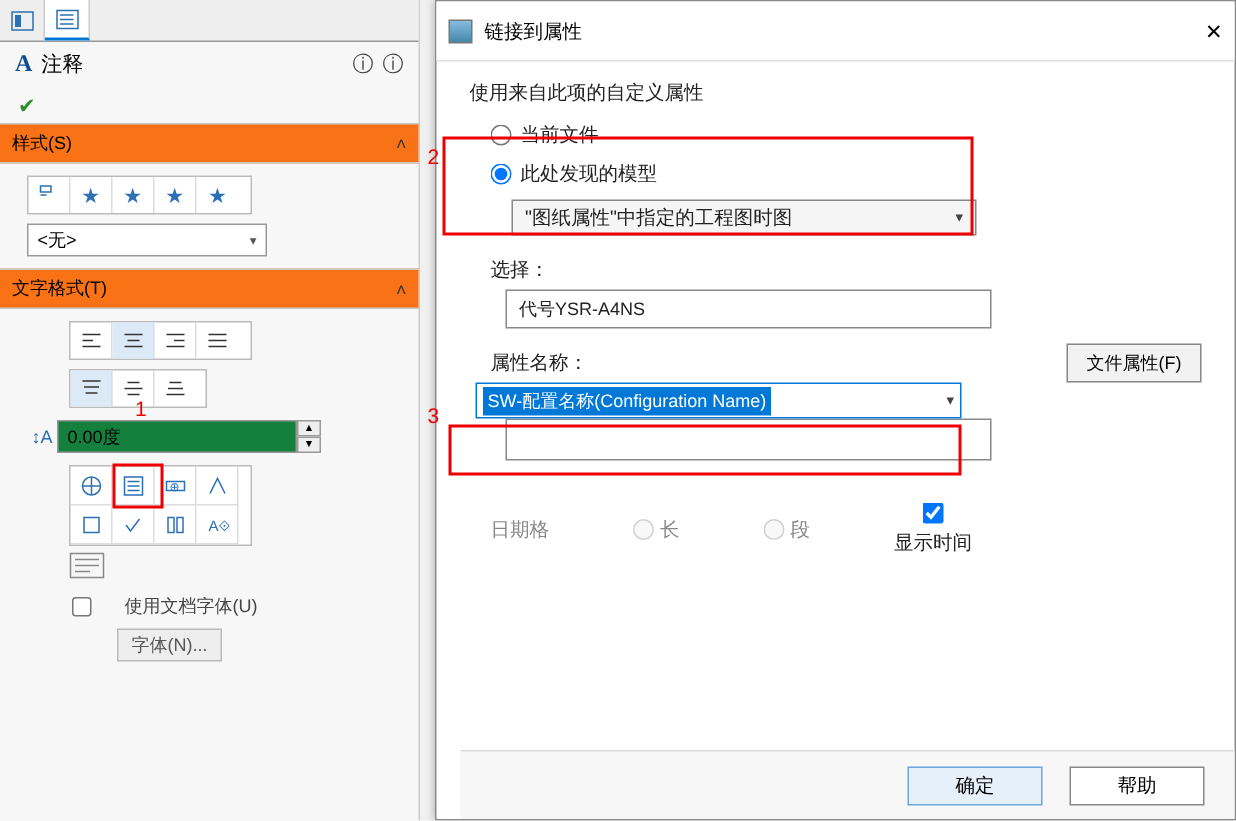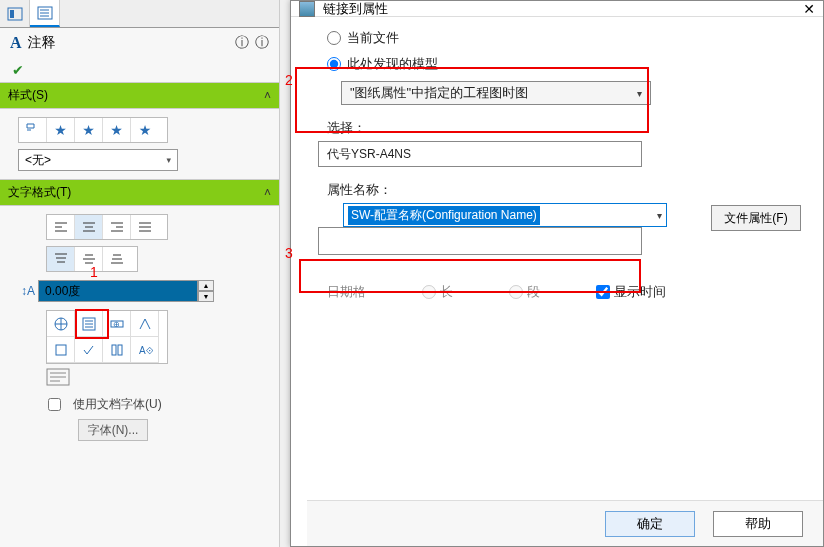--- a/index.html
+++ b/index.html
@@ -5,62 +5,62 @@
 * { box-sizing: border-box; margin: 0; padding: 0; }
 body { font-family: "Microsoft YaHei", "Segoe UI", sans-serif; font-size: 12px; color: #000; background: #f0f0f0; width: 824px; height: 547px; overflow: hidden; position: relative; }
 .left-panel { position: absolute; left: 0; top: 0; width: 280px; height: 547px; background: #f7f7f7; border-right: 1px solid #ccc; }
 .top-tabs { display: flex; height: 28px; border-bottom: 1px solid #999; background: #eee; }
 .top-tab { width: 30px; display: flex; align-items: center; justify-content: center; border-right: 1px solid #ccc; }
 .top-tab.sel { background: #fff; border-bottom: 2px solid #0078d7; }
 .panel-header { display: flex; align-items: center; padding: 6px 10px; font-size: 14px; }
 .panel-header .aicon { color: #0b4f92; font-weight: bold; font-size: 16px; margin-right: 6px; font-family: Georgia, serif; }
 .panel-header .help { margin-left: auto; display: flex; gap: 6px; color: #444; }
 .check-row { padding: 4px 12px; color: #2a8f2a; font-size: 14px; }
-.section-hd { display: flex; align-items: center; padding: 4px 8px; background: #84cc16; border-top: 1px solid #ccc; border-bottom: 1px solid #ccc; font-size: 12px; }
+.section-hd { display: flex; align-items: center; padding: 4px 8px; background: #f97316; border-top: 1px solid #ccc; border-bottom: 1px solid #ccc; font-size: 12px; }
 .section-hd .chev { margin-left: auto; color: #333; }
 .section-body { padding: 8px 18px; }
 .star-row { display: flex; gap: 0; border: 1px solid #bbb; background: #fff; width: 150px; }
 .star-row .btn, .align-row .btn, .btn-grid .btn { width: 28px; height: 24px; display: flex; align-items: center; justify-content: center; border-right: 1px solid #ddd; }
 .star-row .btn:last-child, .align-row .btn:last-child { border-right: none; }
 .star { color: #2b6fb5; font-size: 14px; }
 .dropdown { width: 160px; height: 22px; border: 1px solid #999; background: #fff; display: flex; align-items: center; padding: 0 6px; margin-top: 6px; }
 .dropdown .dd-arrow { margin-left: auto; color: #555; font-size: 9px; }
 .align-row { display: flex; border: 1px solid #bbb; background: #fff; width: 122px; margin-bottom: 6px; }
 .angle-wrap { display: flex; align-items: center; margin-top: 8px; position: relative; }
 .angle-icon { width: 20px; text-align: center; color: #2b6fb5; }
-.angle-input { border: 1px solid #999; background: #0369a1; width: 160px; height: 22px; padding: 0 6px; font-size: 12px; }
+.angle-input { border: 1px solid #999; background: #15803d; width: 160px; height: 22px; padding: 0 6px; font-size: 12px; }
 .spin { width: 16px; display: flex; flex-direction: column; }
 .spin div { height: 11px; border: 1px solid #999; background: #eee; font-size: 7px; line-height: 9px; text-align: center; }
 .annot-one { position: absolute; color: #e00; font-size: 14px; }
 .red-box { border: 2px solid #e00; position: absolute; pointer-events: none; }
 .grid4 { display: flex; flex-wrap: wrap; width: 122px; border: 1px solid #bbb; background: #fff; margin: 8px 0 0 28px; }
 .grid4 .btn { width: 28px; height: 26px; border-right: 1px solid #ddd; border-bottom: 1px solid #ddd; display: flex; align-items: center; justify-content: center; }
-.chk { display: flex; align-items: center; gap: 12px; margin-top: 10px; padding-left: 30px; font-size: 12px; color: #444; }
+.chk { display: flex; align-items: center; gap: 22px; margin-top: 10px; padding-left: 30px; font-size: 12px; color: #444; }
 .chk input { width: 13px; height: 13px; }
 .font-btn { margin: 6px 0 0 60px; width: 70px; height: 22px; border: 1px solid #bbb; background: #eee; font-size: 12px; color: #555; }
 .dialog { position: absolute; left: 290px; top: 0; width: 534px; height: 547px; background: #fff; border: 1px solid #888; box-shadow: 0 0 6px rgba(0,0,0,.3); }
-.dlg-title { display: flex; align-items: center; height: 16px; padding: 0 8px; border-bottom: 1px solid #ddd; background: #fff; font-size: 13px; justify-content: center; }
+.dlg-title { display: flex; align-items: center; height: 40px; padding: 0 8px; border-bottom: 1px solid #ddd; background: #fff; font-size: 13px; justify-content: center; }
 .dlg-title .ticon { width: 16px; height: 16px; background: linear-gradient(#8bd, #48a); margin-right: 8px; border: 1px solid #777; }
 .dlg-title .close { margin-left: auto; font-size: 14px; cursor: pointer; }
 .dlg-body { padding: 12px 22px 0 22px; font-size: 13px; color: #222; }
 .dlg-subtitle { margin-bottom: 10px; }
 .radio-row { display: flex; align-items: center; gap: 6px; margin-left: 14px; margin-bottom: 8px; }
 .radio-row input { width: 14px; height: 14px; }
 .dlg-select { margin-left: 28px; width: 310px; height: 24px; border: 1px solid #888; background: #f5f5f5; display: flex; align-items: center; padding: 0 8px; position: relative; }
 .dlg-select .dd-arrow { margin-left: auto; font-size: 10px; color: #444; }
 .lbl { margin: 14px 0 4px 14px; }
-.ro-input { margin-left: 5px; width: 324px; height: 26px; border: 1px solid #888; background: #fff; padding: 0 8px; line-height: 24px; font-size: 12px; }
+.ro-input { margin-left: 24px; width: 324px; height: 26px; border: 1px solid #888; background: #fff; padding: 0 8px; line-height: 24px; font-size: 12px; }
 .file-prop-btn { position: absolute; right: 22px; top: 188px; height: 26px; width: 90px; border: 1px solid #888; background: #f2f2f2; font-size: 12px; }
-.name-select { margin-left: 30px; width: 324px; height: 24px; border: 1px solid #0078d7; background: #fff; display: flex; align-items: center; padding: 0 4px; position: relative; }
+.name-select { margin-left: 4px; width: 324px; height: 24px; border: 1px solid #0078d7; background: #fff; display: flex; align-items: center; padding: 0 4px; position: relative; }
 .name-select .sel-text { background: #0078d7; color: #fff; padding: 1px 3px; font-size: 12px; }
 .name-select .dd-arrow { margin-left: auto; font-size: 10px; color: #444; }
 .date-row { display: flex; align-items: center; gap: 56px; margin: 28px 0 0 14px; color: #888; font-size: 13px; }
 .date-row .rd { display: flex; align-items: center; gap: 4px; }
 .date-row input[type=radio], .date-row input[type=checkbox] { width: 14px; height: 14px; }
-.date-row .chk-show { color: #222; }
+.date-row .chk-show { color: #222; flex-direction: column; }
 .dlg-footer { position: absolute; bottom: 0; left: 16px; right: 0; height: 46px; display: flex; align-items: center; justify-content: flex-end; gap: 18px; padding: 0 20px; border-top: 1px solid #ddd; background: #f7f7f7; }
 .dlg-footer button { width: 90px; height: 26px; border: 1px solid #888; background: #fff; font-size: 13px; }
 .dlg-footer button.primary { background: #e6f0fb; border-color: #6ea6de; }
 svg { display: block; }
 </style>
 </head>
 <body>
 
 <div class="left-panel">
   <div class="top-tabs">
@@ -256,20 +256,21 @@
   </div>
 </div>
 
 <div class="dialog">
   <div class="dlg-title">
     <span class="ticon"></span>
     <span>链接到属性</span>
     <span class="close">✕</span>
   </div>
   <div class="dlg-body" style="position:relative;">
+    <div class="dlg-subtitle">使用来自此项的自定义属性</div>
 
     <label class="radio-row">
       <input type="radio" name="src" style="">
       <span>当前文件</span>
     </label>
     <span class="annot-one" style="position:absolute; left:-6px; top:55px;">2</span>
     <label class="radio-row">
       <input type="radio" name="src" checked="" style="">
       <span>此处发现的模型</span>
     </label>

